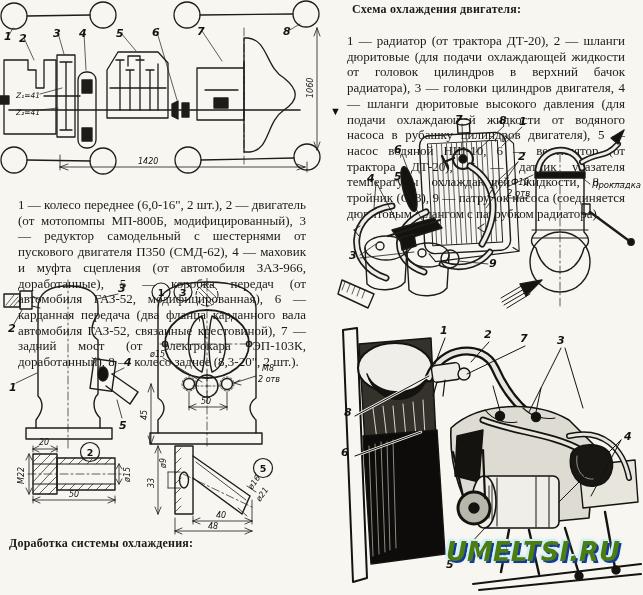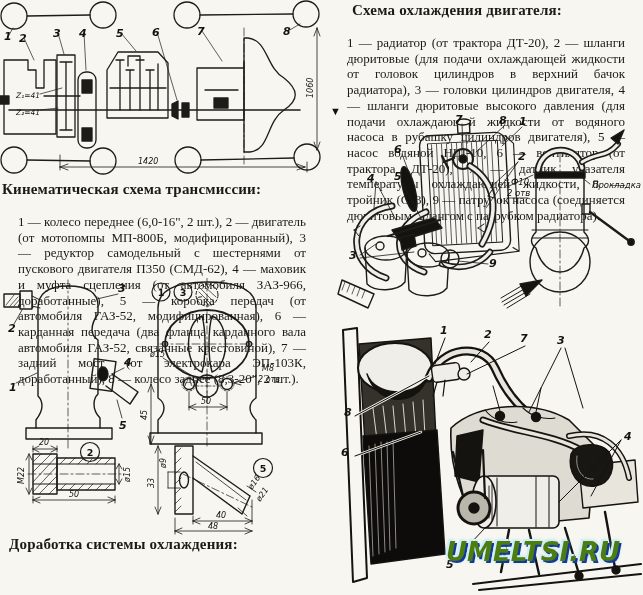--- a/index.html
+++ b/index.html
@@ -1,19 +1,19 @@
 <!DOCTYPE html>
 <html><head>
 <meta charset="utf-8">
 <style>
   html,body{margin:0;padding:0;}
   .page{position:relative;width:643px;height:595px;background:#f7f6f1;overflow:hidden;
         font-family:"Liberation Serif",serif;color:#1b1a17;}
   .tblock{position:absolute;}
-  .tblock h3{font-size:15px;margin:0 0 1px 0;font-weight:bold;letter-spacing:.2px;}
+  .tblock h3{font-size:12px;margin:0 0 1px 0;font-weight:bold;letter-spacing:.2px;}
   .tblock h3.indent{margin-left:21px;}
   .tblock p{font-size:13px;line-height:1.21;margin:16px;text-align:justify;}
   svg{position:absolute;}
   svg text{user-select:none;}
   .callout{font:italic bold 11px "DejaVu Sans",sans-serif;fill:#14130f;}
   .dim{font:italic 8px "DejaVu Sans",sans-serif;fill:#14130f;}
   .dim9{font:italic 8.5px "DejaVu Sans",sans-serif;fill:#14130f;}
   .circnum{font:bold 9.5px "DejaVu Sans",sans-serif;fill:#14130f;text-anchor:middle;}
   .zlab{font:italic 7.5px "DejaVu Sans",sans-serif;fill:#14130f;}
   .pointer{position:absolute;left:330px;top:105px;font-size:11px;color:#111;}
@@ -88,21 +88,20 @@
     <text class="dim" x="0" y="0" transform="translate(313,98) rotate(-90)">1060</text>
   </svg>
 
   <div class="tblock" style="left:331px;top:2px;width:310px;">
     <h3 class="indent">Схема охлаждения двигателя:</h3>
     <p>1 — радиатор (от трактора ДТ-20), 2 — шланги дюритовые (для подачи охлаждающей жидкости от головок цилиндров в верхний бачок радиатора), 3 — головки цилиндров двигателя, 4 — шланги дюритовые высокого давления (для подачи охлаждающей жидкости от водяного насоса в рубашку цилиндров двигателя), 5 — насос водяной НШ-10, 6 — вентилятор (от трактора ДТ-20), 7 — датчик указателя температуры охлаждающей жидкости, 8 — тройник (Ст3), 9 — патрубок насоса (соединяется дюритовым шлангом с патрубком радиатора).</p>
   </div>
   <div class="pointer">▼</div>
 
   <div class="tblock" style="left:2px;top:181px;width:320px;">
-    <h3>Кинематическая схема трансмиссии:</h3>
     <p>1 — колесо переднее (6,0-16", 2 шт.), 2 — двигатель (от мотопомпы МП-800Б, модифицированный), 3 — редуктор самодельный с шестернями от пускового двигателя П350 (СМД-62), 4 — маховик и муфта сцепления (от автомобиля ЗАЗ-966, доработанные), 5 — коробка передач (от автомобиля ГАЗ-52, модифицированная), 6 — карданная передача (два фланца карданного вала автомобиля ГАЗ-52, связанные крестовиной), 7 — задний мост (от электрокара ЭП-103К, доработанный), 8 — колесо заднее (8,3-20", 2 шт.).</p>
   </div>
 
   <svg style="left:330px;top:112px" width="313" height="202" viewBox="0 0 313 202" stroke-linecap="round" stroke-linejoin="round">
     <g stroke="#1d1c19" fill="none" stroke-width="1.4">
 
       <g transform="rotate(-3 135 80)">
         <rect x="92" y="22" width="86" height="118" rx="10"></rect>
         <path d="M178,26 L186,34 L186,142 L180,138 M186,142 L102,148 L96,140" stroke-width="1.1"></path>
         <rect x="100" y="30" width="70" height="102" stroke-width="1"></rect>

